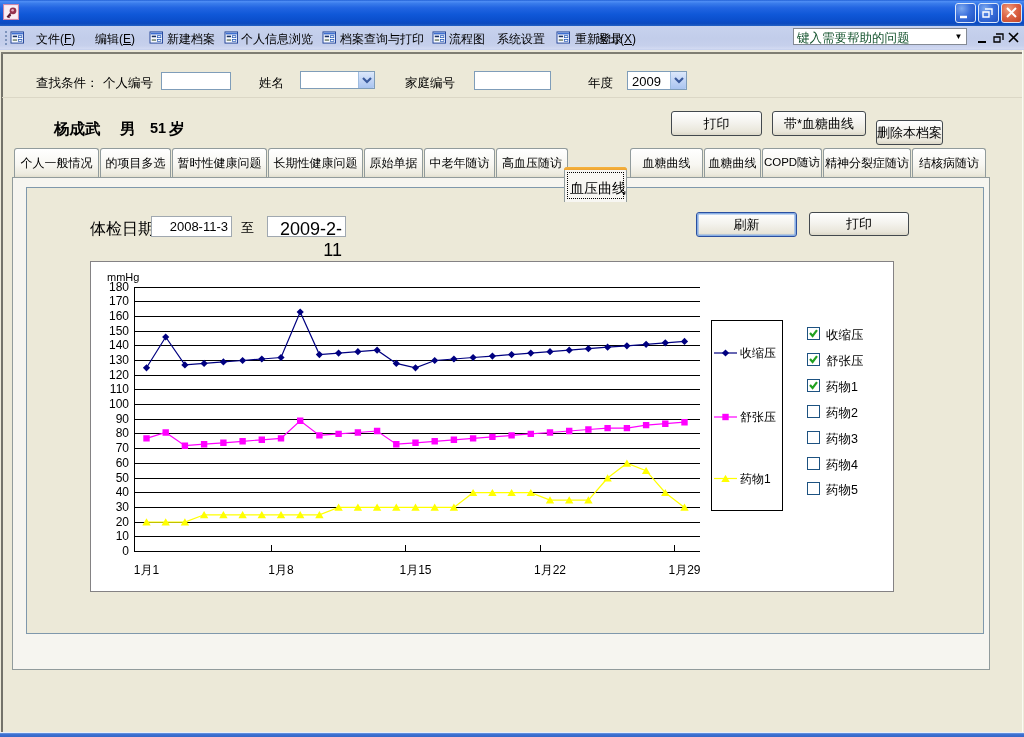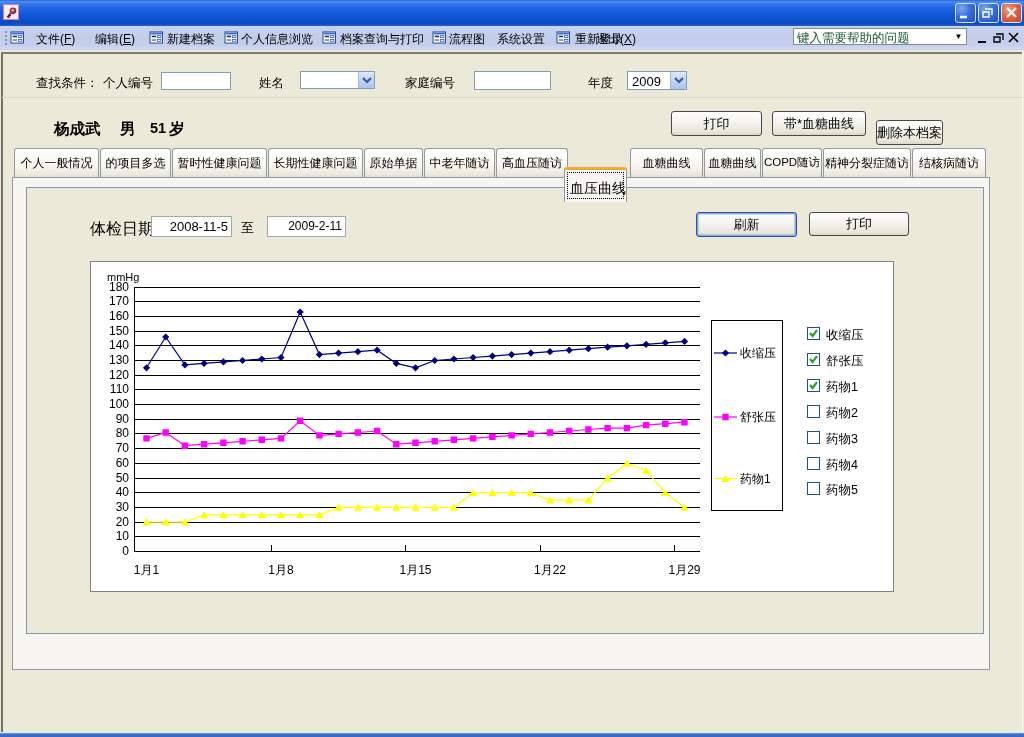--- a/index.html
+++ b/index.html
@@ -233,23 +233,23 @@
 <div id="tabsel">血压曲线</div>
 <div class="tab" style="left:630px;width:73px">血糖曲线</div>
 <div class="tab" style="left:704px;width:57px">血糖曲线</div>
 <div class="tab" style="left:762px;width:60px;font-size:11.5px">COPD随访</div>
 <div class="tab" style="left:823px;width:88px">精神分裂症随访</div>
 <div class="tab" style="left:912px;width:74px">结核病随访</div>
 
 <div id="tabpage">
   <div id="innerpanel">
     <div class="lbl" style="left:63px;top:31px;font-size:16px">体检日期:</div>
-    <div class="tbox" style="left:124px;top:28px;width:81px;height:21px;border-color:#a0a8b0;text-align:right;font-size:13px;padding:2px 3px 0 0">2008-11-5</div>
+    <div class="tbox" style="left:124px;top:28px;width:81px;height:21px;border-color:#a0a8b0;text-align:right;font-size:13px;padding:2px 3px 0 0">2008-11-3</div>
     <div class="lbl" style="left:214px;top:31px;font-size:13px">至</div>
-    <div class="tbox" style="left:240px;top:28px;width:79px;height:21px;border-color:#a0a8b0;text-align:right;font-size:12px;padding:2px 3px 0 0">2009-2-11</div>
+    <div class="tbox" style="left:240px;top:28px;width:79px;height:21px;border-color:#a0a8b0;text-align:right;font-size:18px;padding:2px 3px 0 0">2009-2-11</div>
     <div class="xpbtn def" style="left:669px;top:24px;width:101px;height:25px;line-height:23px">刷新</div>
     <div class="xpbtn" style="left:782px;top:24px;width:100px;height:24px;line-height:22px">打印</div>
 
     <div id="chartpanel">
       <svg width="705" height="329" viewBox="0 0 705 329" style="position:absolute;left:0;top:0">
 <g shape-rendering="crispEdges">
 <path d="M43 289.5H609M43 274.8H609M43 260.1H609M43 245.4H609M43 230.7H609M43 216.0H609M43 201.3H609M43 186.6H609M43 171.9H609M43 157.3H609M43 142.6H609M43 127.9H609M43 113.2H609M43 98.5H609M43 83.8H609M43 69.1H609M43 54.4H609M43 39.7H609M43 25.0H609" stroke="#000000" stroke-width="1" fill="none"></path>
 <path d="M43 25V289.5" stroke="#000000" stroke-width="1"></path>
 <path d="M180.4 282.5V289.5M314.9 282.5V289.5M449.4 282.5V289.5M583.9 282.5V289.5" stroke="#000000" stroke-width="1"></path>
 </g>

